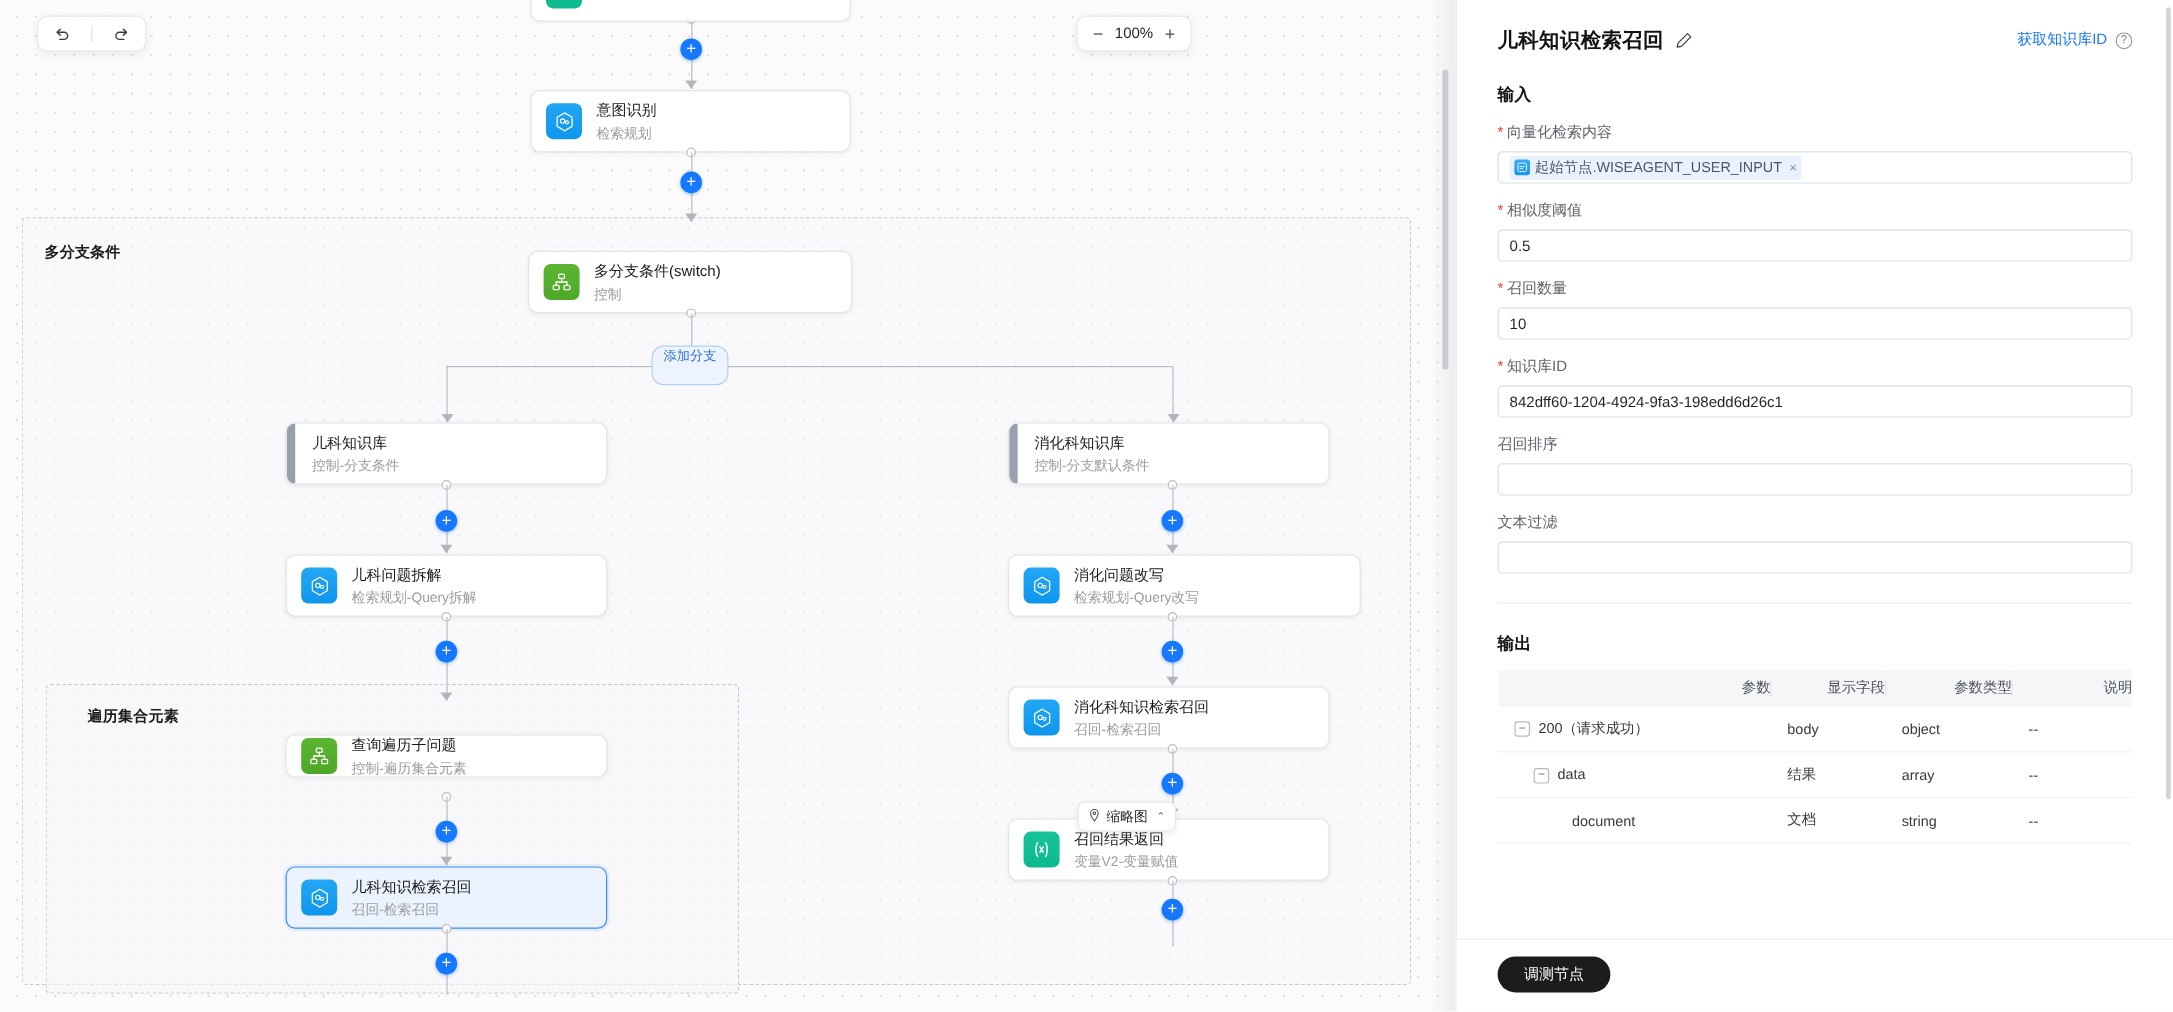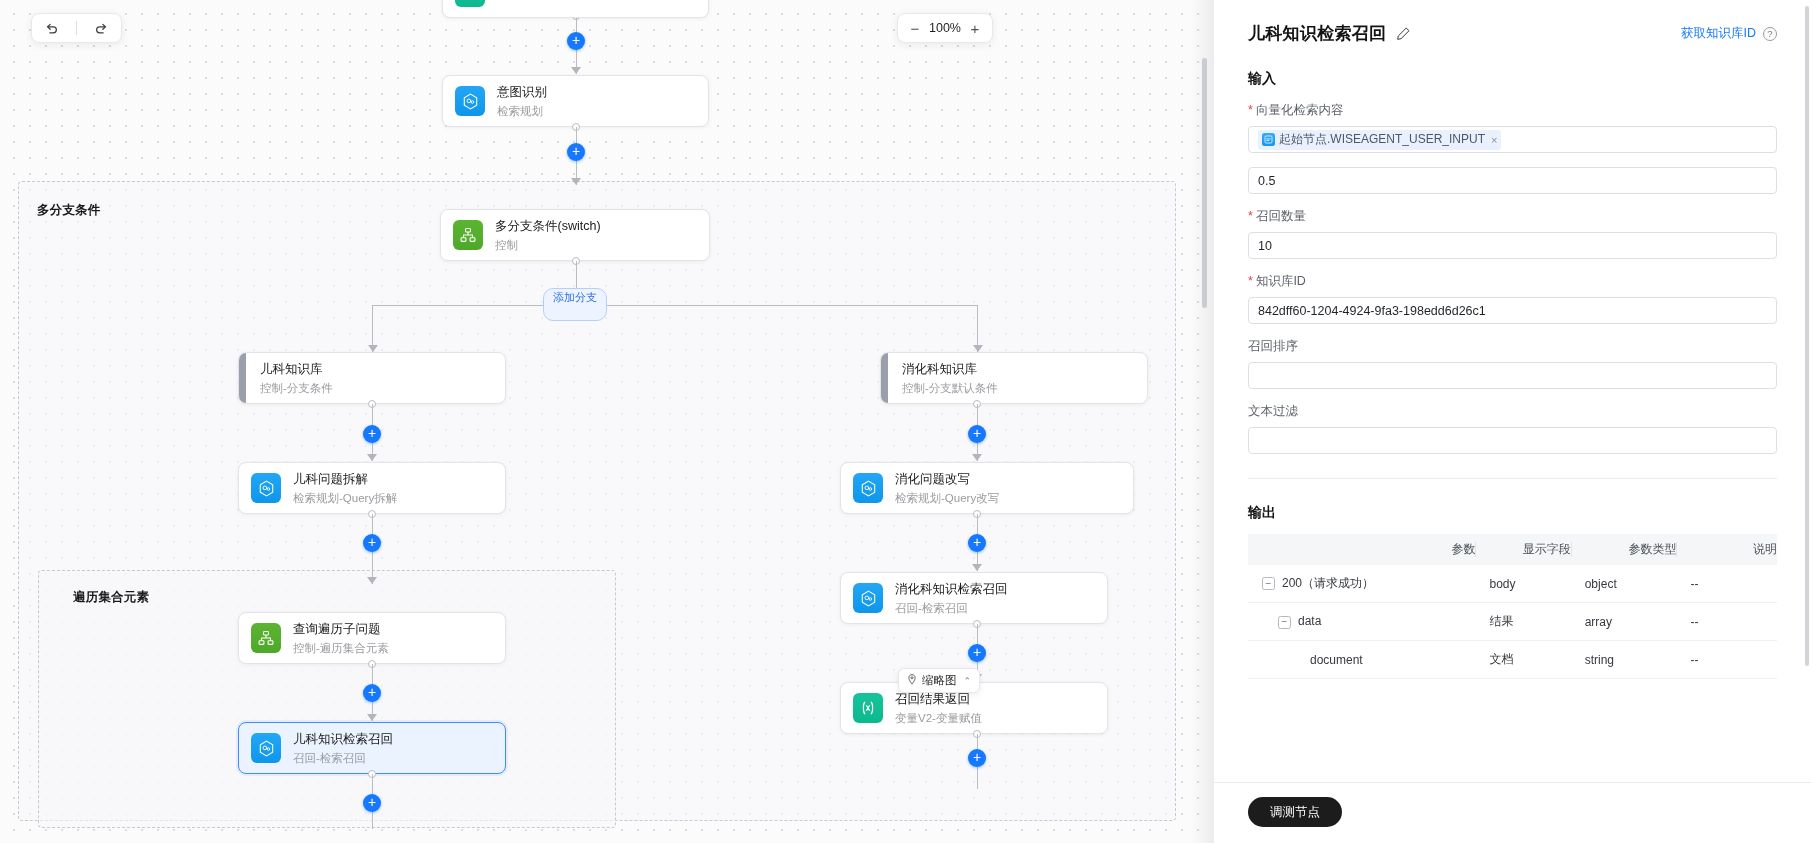--- a/index.html
+++ b/index.html
@@ -322,21 +322,21 @@
     <div class="arrow-down" style="left:973px; top:345px;"></div>
 
     <div class="node branch" style="left:238px; top:352px; width:268px; height:52px;">
       <div class="bar"></div>
       <div class="ntext">
         <div class="ntitle">儿科知识库</div>
         <div class="nsub">控制-分支条件</div>
       </div>
     </div>
 
-    <div class="node branch" style="left:880px; top:352px; width:268px; height:52px;">
+    <div class="node branch" style="left:840px; top:352px; width:268px; height:52px;">
       <div class="bar"></div>
       <div class="ntext">
         <div class="ntitle">消化科知识库</div>
         <div class="nsub">控制-分支默认条件</div>
       </div>
     </div>
 
     <div class="dot-port" style="left:368px; top:400px;"></div>
     <div class="edge v" style="left:371.5px; top:404px; height:57px;"></div>
     <div class="plus-btn" style="left:363px; top:425px;">+</div>
@@ -354,21 +354,21 @@
         <div class="ntitle">儿科问题拆解</div>
         <div class="nsub">检索规划-Query拆解</div>
       </div>
     </div>
 
     <div class="dot-port" style="left:368px; top:510px;"></div>
     <div class="edge v" style="left:371.5px; top:514px; height:70px;"></div>
     <div class="plus-btn" style="left:363px; top:534px;">+</div>
     <div class="arrow-down" style="left:367px; top:577px;"></div>
 
-    <div class="node" style="left:238px; top:612px; width:268px; height:52px;">
+    <div class="node" style="left:238px; top:612px; width:268px; height:36px;">
       <div class="nico ico-green">
         <svg width="18" height="18" viewBox="0 0 22 22">
             <rect x="8" y="3" width="6" height="4.4" rx="1" fill="none" stroke="#fff" stroke-width="1.3"></rect>
             <rect x="2.5" y="14.4" width="6" height="4.4" rx="1" fill="none" stroke="#fff" stroke-width="1.3"></rect>
             <rect x="13.5" y="14.4" width="6" height="4.4" rx="1" fill="none" stroke="#fff" stroke-width="1.3"></rect>
             <path d="M11 7.4v3.6M5.5 14.4v-3.4h11v3.4" fill="none" stroke="#fff" stroke-width="1.3"></path>
           </svg>
       </div>
       <div class="ntext">
         <div class="ntitle">查询遍历子问题</div>
@@ -504,20 +504,23 @@
                     <path d="M3.6 5.2h4.8M3.6 7.4h3" stroke="#fff" stroke-width="1" stroke-linecap="round"></path>
                   </svg>
               </span>
               <span>起始节点.WISEAGENT_USER_INPUT</span>
               <span class="tx">×</span>
             </span>
           </div>
         </div>
 
         <div class="field">
+          <div class="flabel">
+            <span class="req">*</span><span>相似度阈值</span>
+          </div>
           <div class="fbox">0.5</div>
         </div>
 
         <div class="field">
           <div class="flabel">
             <span class="req">*</span><span>召回数量</span>
           </div>
           <div class="fbox">10</div>
         </div>
 

